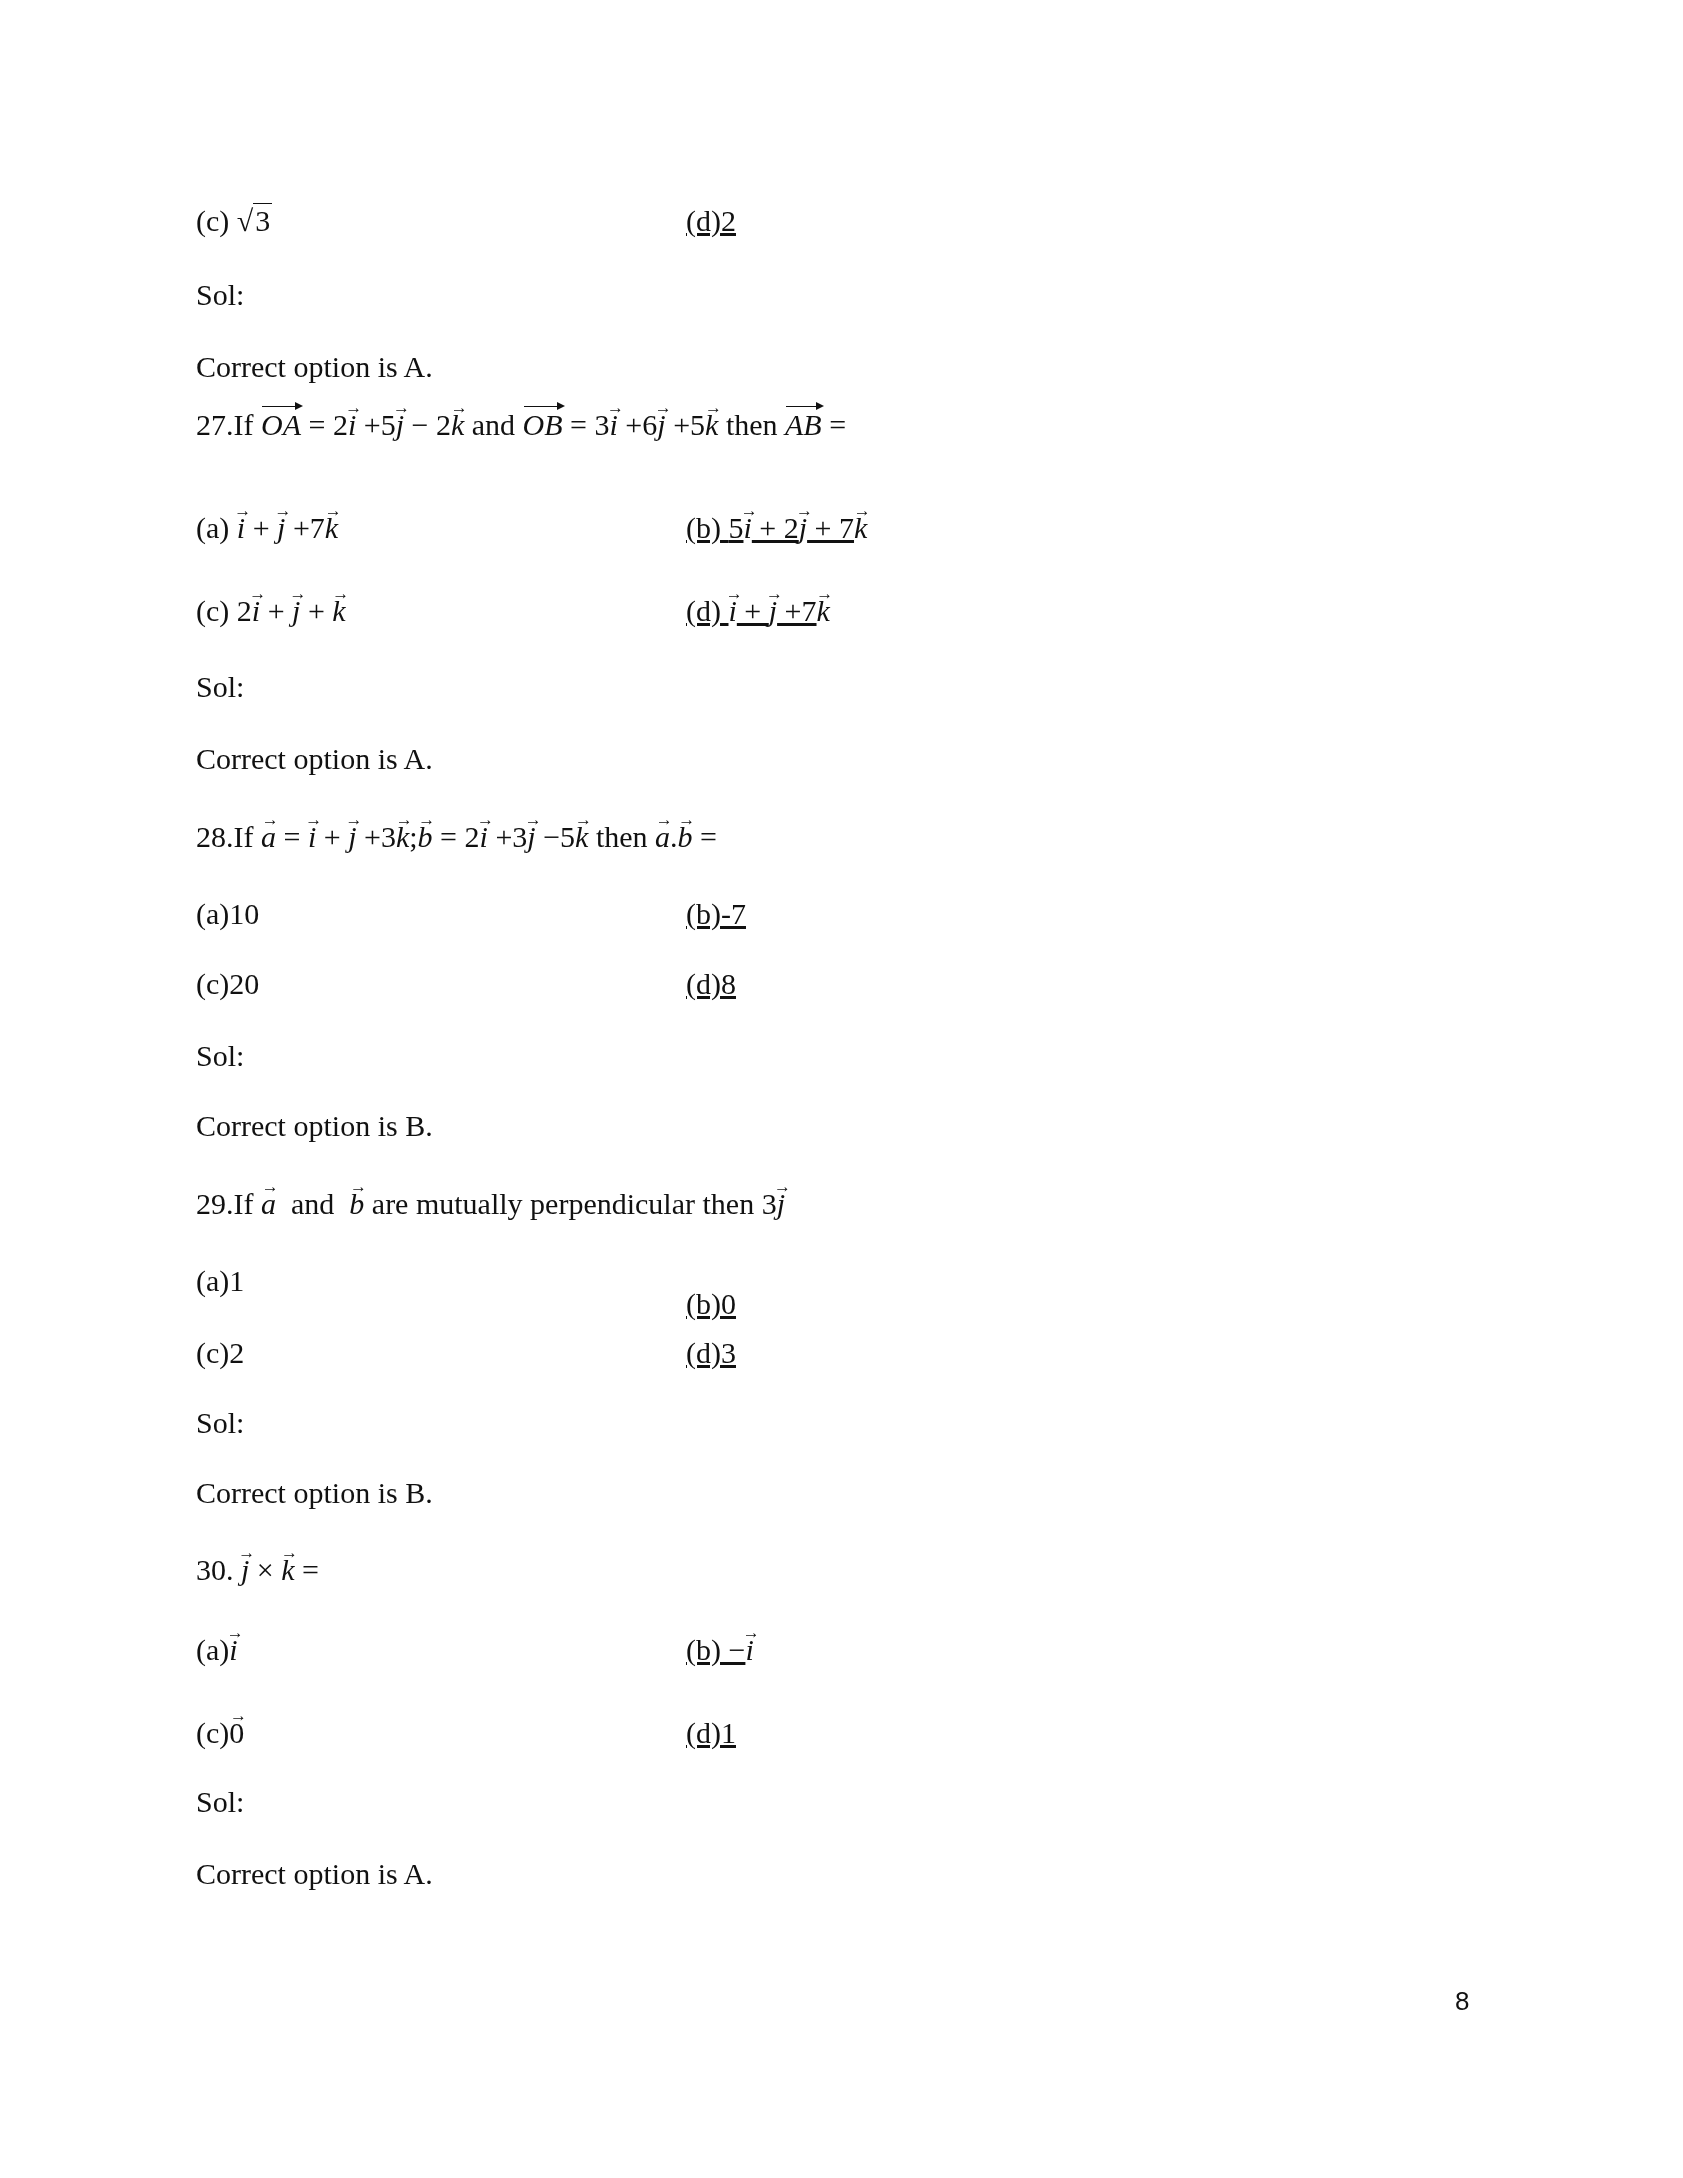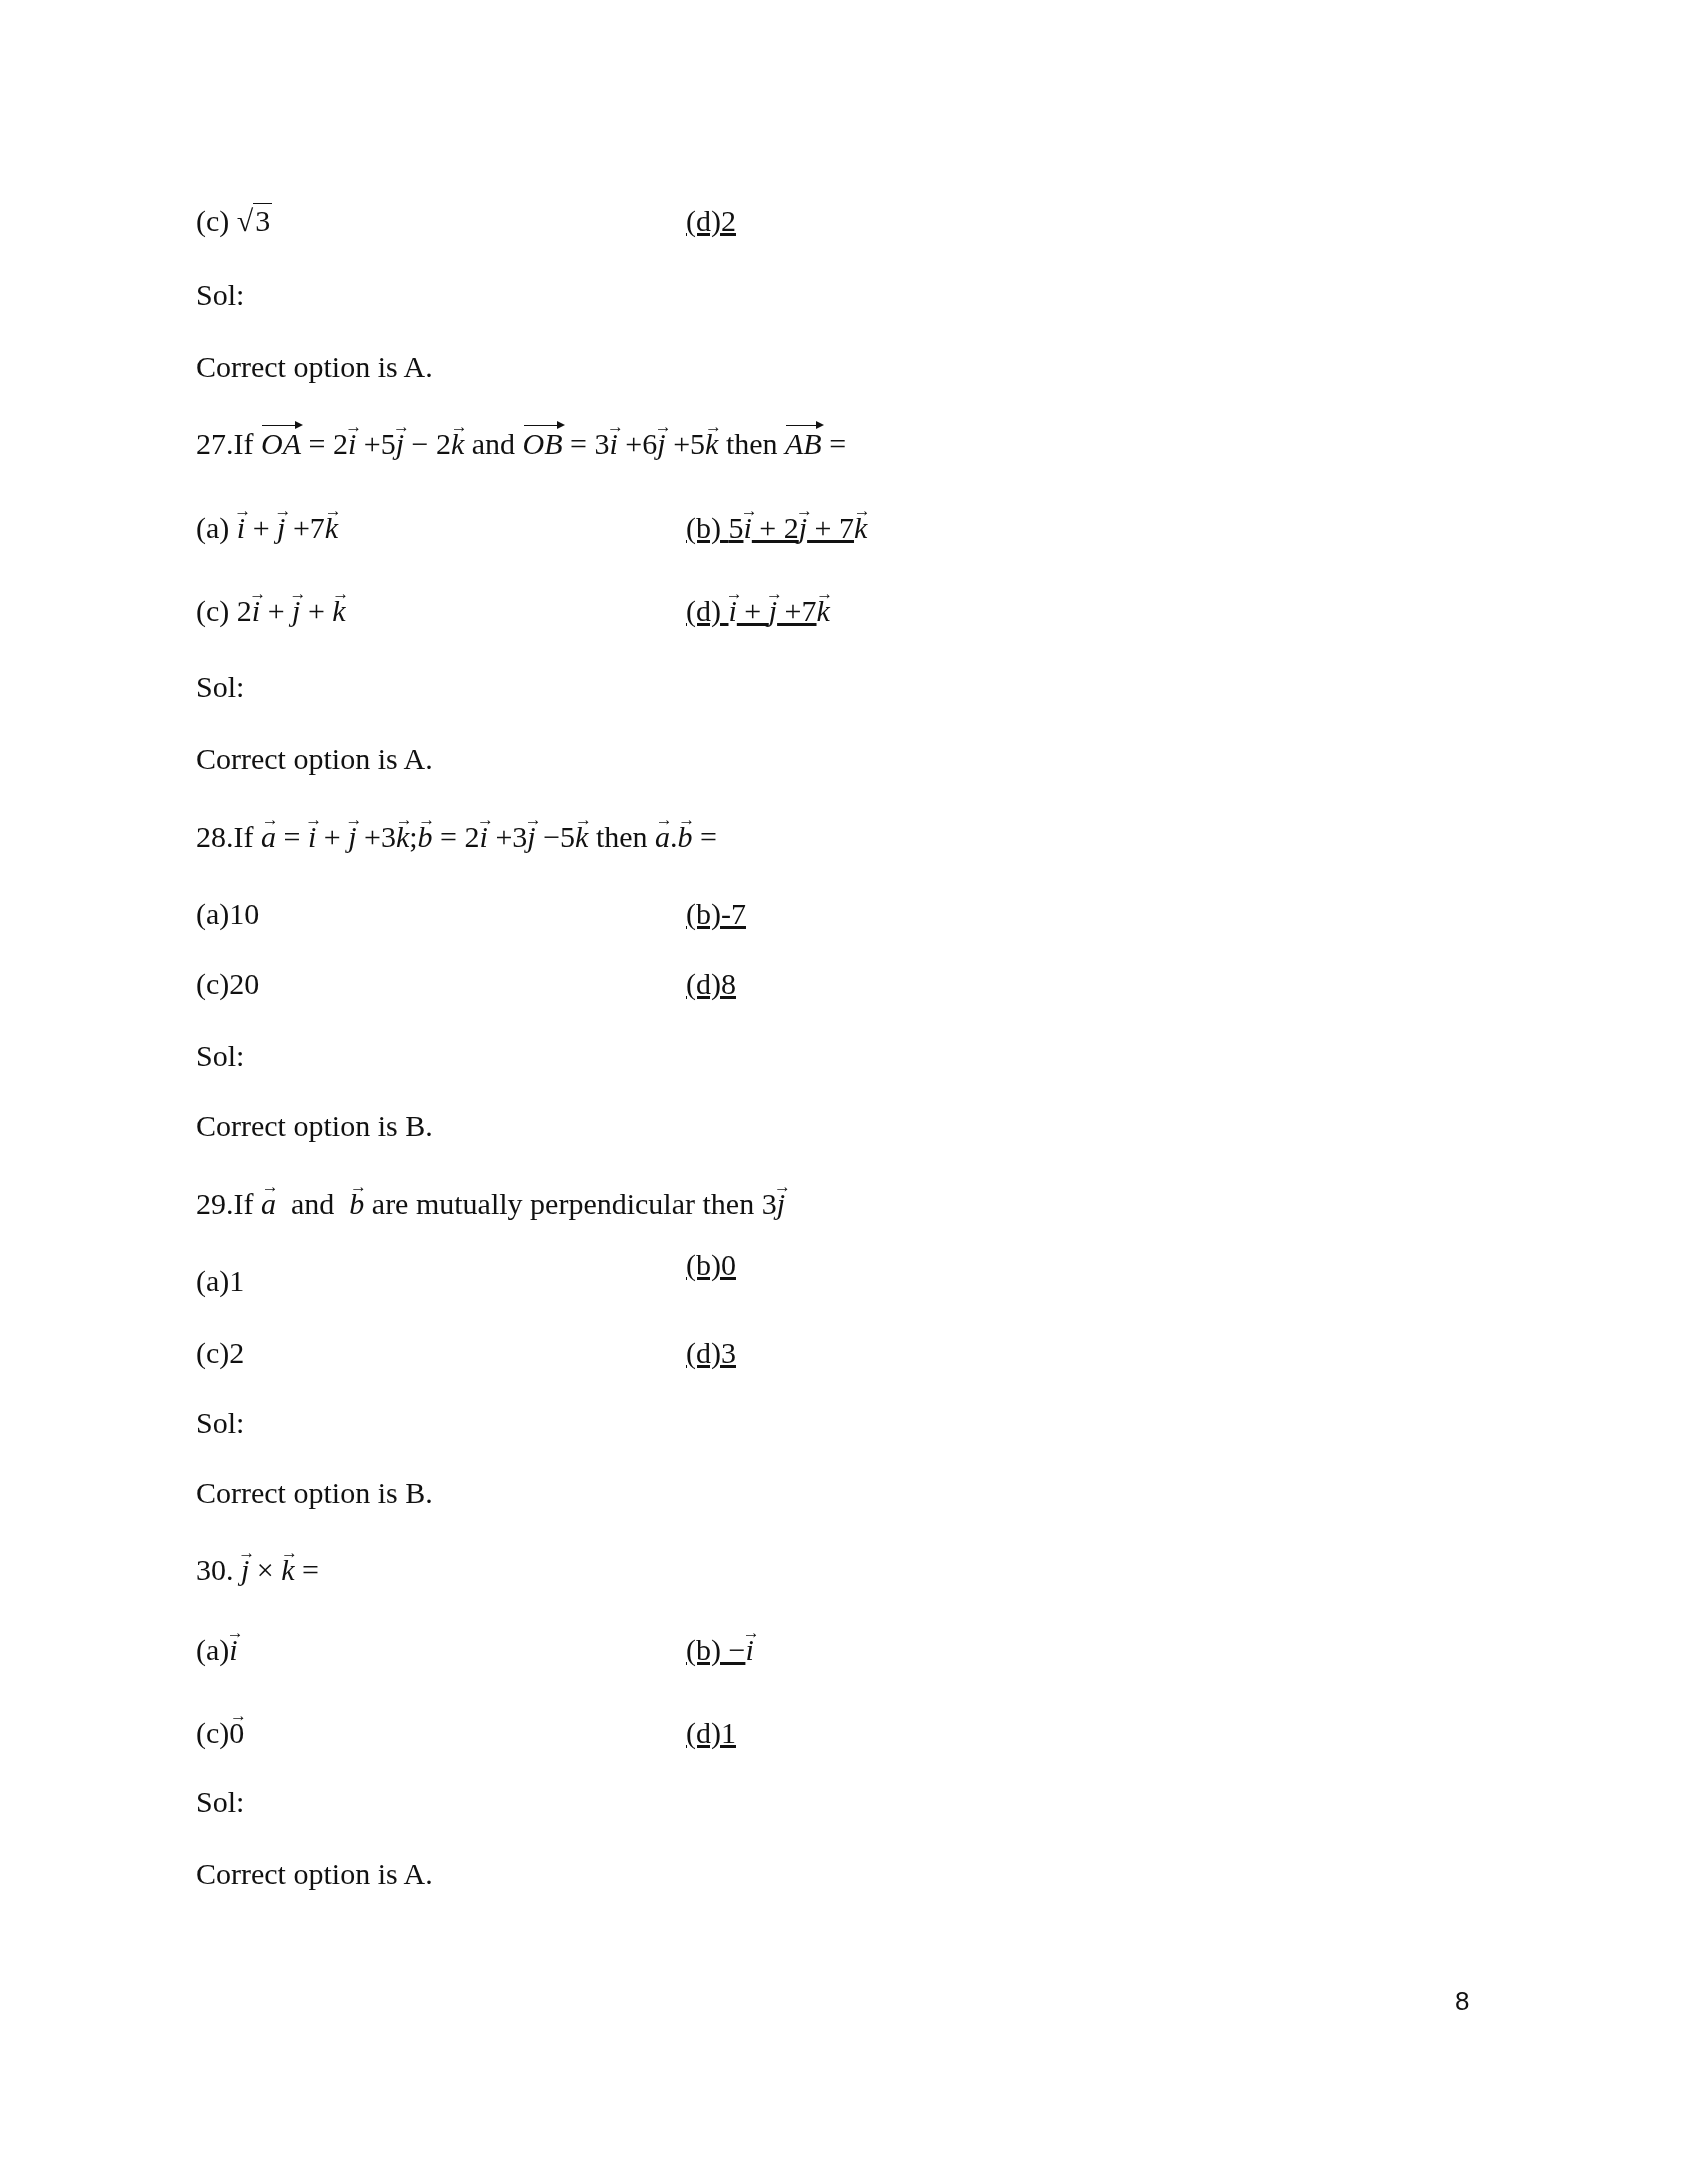--- a/index.html
+++ b/index.html
@@ -19,21 +19,21 @@
 </head>
 <body>
 
 <div class="line" style="top:201px">
   <span>(c) </span><span class="sqrt">√<span class="sqrt-inner">3</span></span>
 </div>
 <div class="line col2" style="top:201px">(d)2</div>
 <div class="line" style="top:275px">Sol:</div>
 <div class="line" style="top:347px">Correct option is A.</div>
 
-<div class="line" style="top:424px">
+<div class="line" style="top:405px">
   <span>27.</span><span>If </span><span class="ovec">OA</span><span> = 2</span><span class="vec">i</span><span> +5</span><span class="vec">j</span><span> − 2</span><span class="vec">k</span><span> and </span><span class="ovec">OB</span><span> = 3</span><span class="vec">i</span><span> +6</span><span class="vec">j</span><span> +5</span><span class="vec">k</span><span> then </span><span class="ovec">AB</span><span> =</span>
 </div>
 <div class="line" style="top:508px">
   <span>(a) </span><span class="vec">i</span><span> + </span><span class="vec">j</span><span> +7</span><span class="vec">k</span>
 </div>
 <div class="line col2" style="top:508px">
   <span>(b) </span><span>5</span><span class="vec">i</span><span> + 2</span><span class="vec">j</span><span> + 7</span><span class="vec">k</span>
 </div>
 <div class="line" style="top:591px">
   <span>(c) </span><span>2</span><span class="vec">i</span><span> + </span><span class="vec">j</span><span> + </span><span class="vec">k</span>
@@ -51,21 +51,21 @@
 <div class="line col2" style="top:894px">(b)-7</div>
 <div class="line" style="top:964px">(c)20</div>
 <div class="line col2" style="top:964px">(d)8</div>
 <div class="line" style="top:1036px">Sol:</div>
 <div class="line" style="top:1106px">Correct option is B.</div>
 
 <div class="line" style="top:1184px">
   <span>29.</span><span>If </span><span class="vec">a</span><span style="white-space:pre">  and  </span><span class="vec">b</span><span> are mutually perpendicular then 3</span><span class="vec">j</span>
 </div>
 <div class="line" style="top:1261px">(a)1</div>
-<div class="line col2" style="top:1245px">(b)0</div>
+<div class="line col2" style="top:1284px">(b)0</div>
 <div class="line" style="top:1333px">(c)2</div>
 <div class="line col2" style="top:1333px">(d)3</div>
 <div class="line" style="top:1403px">Sol:</div>
 <div class="line" style="top:1473px">Correct option is B.</div>
 
 <div class="line" style="top:1550px">
   <span style="white-space:pre">30. </span><span class="vec">j</span><span> × </span><span class="vec">k</span><span> =</span>
 </div>
 <div class="line" style="top:1630px">
   <span>(a)</span><span class="vec">i</span>

